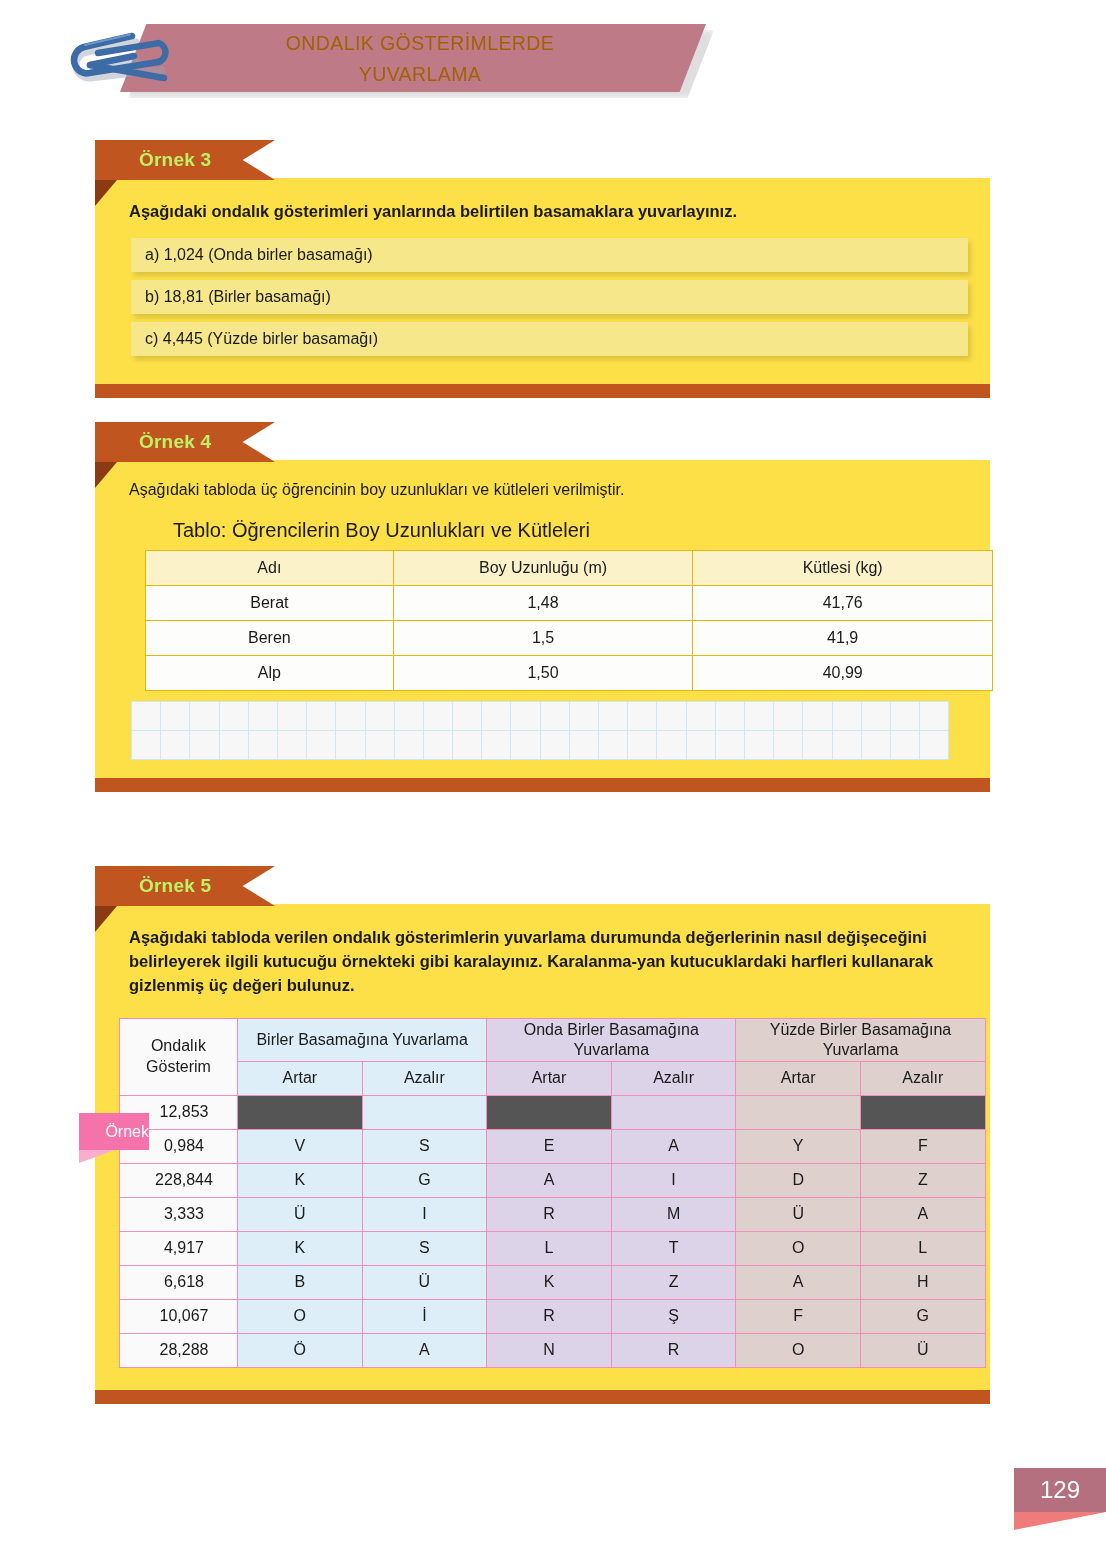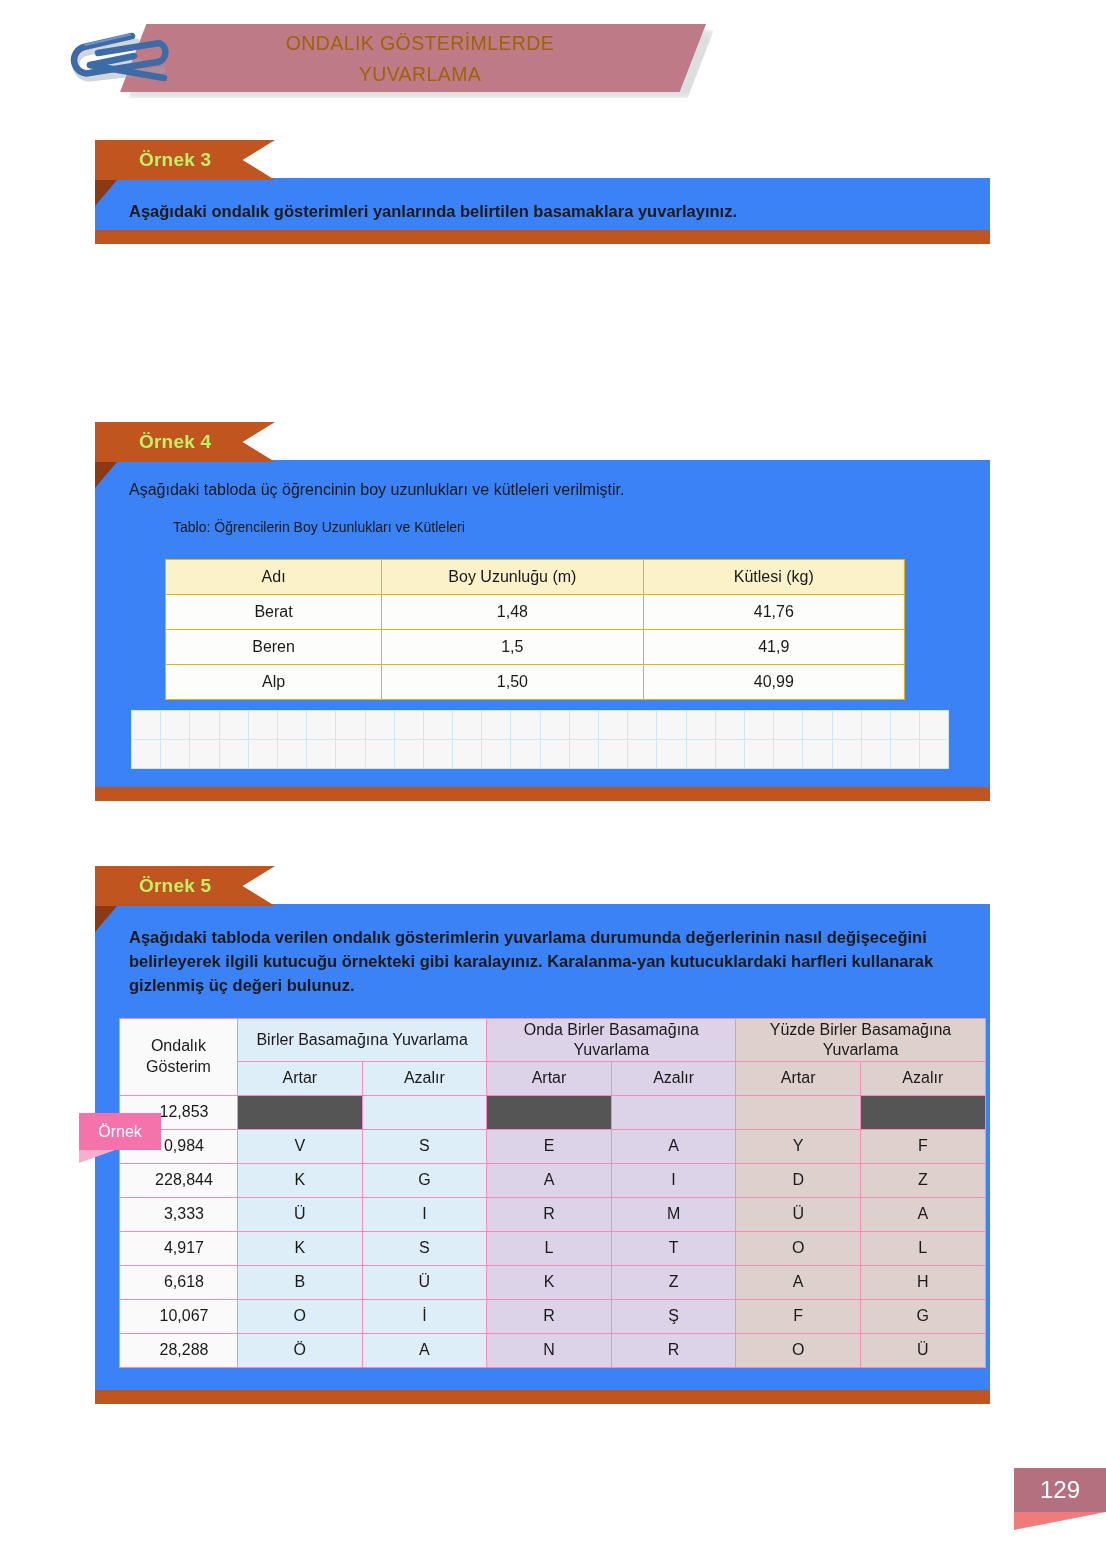--- a/index.html
+++ b/index.html
@@ -77,21 +77,21 @@
   .fold {
     position: absolute;
     left: 0; top: 40px;
     width: 0; height: 0;
     border-left: 22px solid #8c3a14;
     border-bottom: 26px solid transparent;
     z-index: 4;
   }
   .panel {
     position: relative;
-    background: #3b82f6;
+    background: #fde047;
     padding: 0;
     margin-top: -2px;
     z-index: 1;
   }
   .bottom-bar {
     width: 100%;
     height: 14px;
     background: #c0551f;
   }
 
@@ -115,27 +115,27 @@
     background: #f6e88a;
     margin-bottom: 8px;
     font-size: 16px;
     line-height: 34px;
     padding-left: 14px;
     box-shadow: 3px 4px 5px rgba(0,0,0,0.13);
   }
 
   
   .tbl-caption {
-    font-size: 14px;
-    padding: 14px 0 24px 78px;
+    font-size: 20px;
+    padding: 14px 0 8px 78px;
   }
   table.students {
     border-collapse: collapse;
-    margin-left: 70px;
-    width: 740px;
+    margin-left: 50px;
+    width: 848px;
     table-layout: fixed;
   }
   table.students th, table.students td {
     border: 1.5px solid #e5b700;
     height: 32px;
     text-align: center;
     font-size: 16px;
     font-weight: normal;
     background: #fdfdfb;
   }
@@ -196,26 +196,26 @@
   .c-tan    { background: #ded0cc; }
   .c-dark   { background: #555555; }
   .hdr-group { height: 62px; line-height: 1.25; }
   .hdr-og { background: #fbfafa; line-height: 1.3; }
   .val-cell { text-align: left; padding-left: 12px; }
   .ornek-val { color: #ed1c24; text-align: left; padding-left: 12px; }
 
   .ornek-badge {
     position: absolute;
     left: -16px; top: 109px;
-    width: 82px; height: 37px;
+    width: 70px; height: 37px;
     background: #f573ab;
     color: #ffffff;
     font-size: 16px;
     line-height: 37px;
-    text-align: center;
+    text-align: right;
     z-index: 5;
   }
   .ornek-badge-fold {
     position: absolute;
     left: -16px; top: 146px;
     width: 0; height: 0;
     border-left: 36px solid #f9aecd;
     border-bottom: 13px solid transparent;
     z-index: 4;
   }
@@ -275,20 +275,25 @@
   </div>
 </div>
 
 <div class="section" style="top:140px;">
   <div class="ornek-tab">
     <span class="ornek-tab-label">Örnek 3</span>
   </div>
   <div class="fold"></div>
   <div class="panel">
     <div class="panel-lead-bold">Aşağıdaki ondalık gösterimleri yanlarında belirtilen basamaklara yuvarlayınız.</div>
+    <div class="ans-wrap">
+      <div class="ans-bar">a) 1,024 (Onda birler basamağı)</div>
+      <div class="ans-bar">b) 18,81 (Birler basamağı)</div>
+      <div class="ans-bar">c) 4,445 (Yüzde birler basamağı)</div>
+    </div>
   </div>
   <div class="bottom-bar"></div>
 </div>
 
 <div class="section" style="top:422px;">
   <div class="ornek-tab">
     <span class="ornek-tab-label">Örnek 4</span>
   </div>
   <div class="fold"></div>
   <div class="panel">

